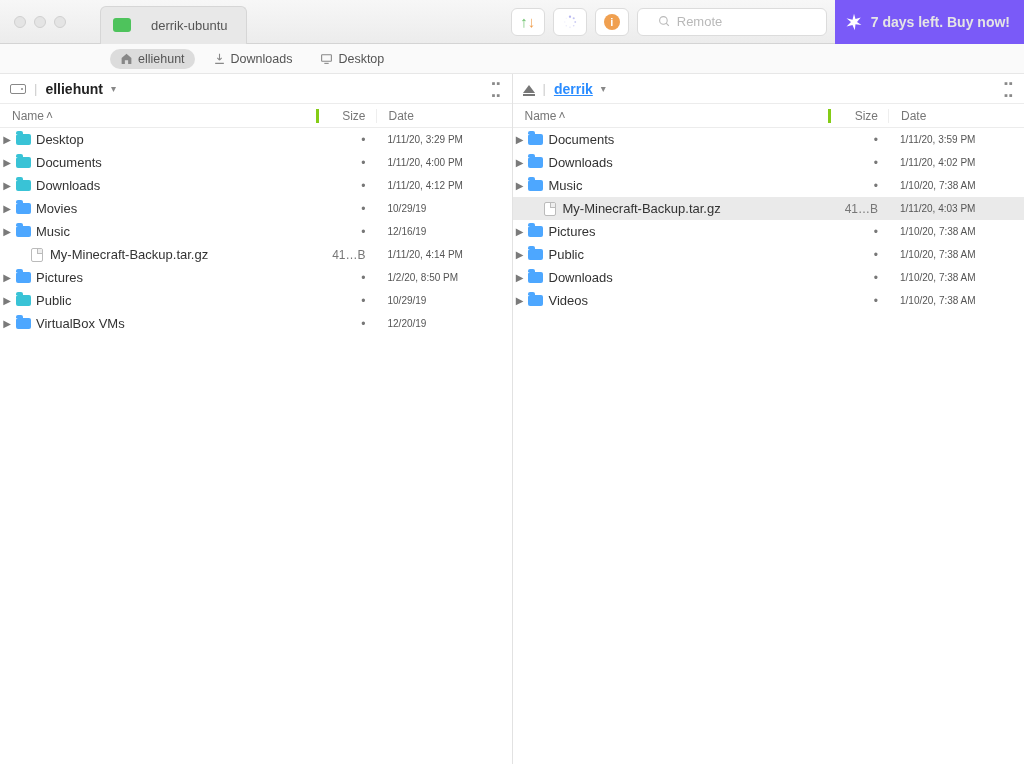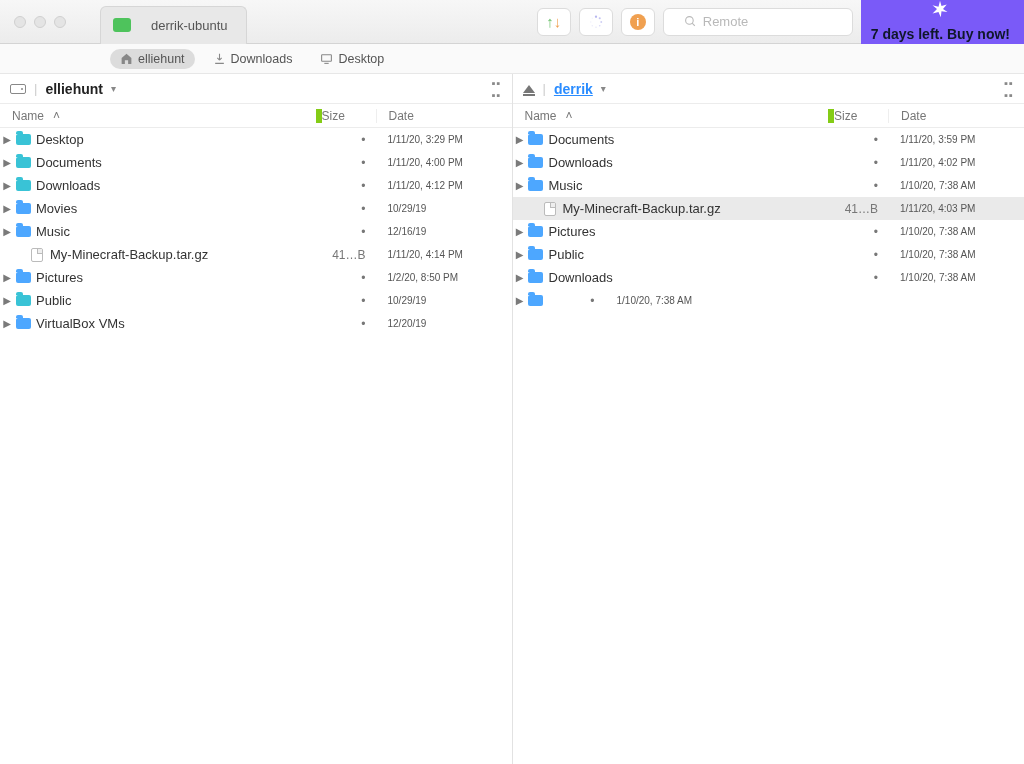--- a/index.html
+++ b/index.html
@@ -11,40 +11,40 @@
   .tab { display: flex; align-items: center; gap: 20px; height: 38px; padding: 0 18px 0 12px; background: #e8e8e8; border: 1px solid #d6d6d6; border-bottom: none; border-radius: 6px 6px 0 0; margin-top: 6px; color: #555; }
   .chip-green { width: 18px; height: 14px; border-radius: 3px; background: #4ec35c; display: inline-block; }
   .tb-spacer { flex: 1; }
   .tb-group { display: flex; gap: 8px; align-items: center; padding-right: 8px; }
   .tb-btn { height: 28px; min-width: 34px; padding: 0 8px; border: 1px solid #dcdcdc; border-radius: 6px; background: #fff; display: flex; align-items: center; justify-content: center; color: #bbb; font-size: 15px; }
   .arrows-up { color: #6fc36f; font-weight: 600; }
   .arrows-down { color: #f0a050; font-weight: 600; }
   .tb-btn .info { width: 16px; height:16px; border-radius:50%; background:#f0a050; color:#fff; font-size:11px; line-height:16px; text-align:center; font-weight:700; }
   .search { width: 190px; height: 28px; border: 1px solid #dcdcdc; border-radius: 6px; background:#fff; display:flex; align-items:center; padding:0 20px; color:#b9b9b9; }
   .search svg { margin-right:6px; }
-  .banner { height: 44px; background: #7a5af8; color: #0f172a; display:flex; align-items:center; padding:0 14px 0 10px; gap:8px; font-weight:600; font-size:14px;flex-direction:column; }
+  .banner { height: 44px; background: #7a5af8; color: #e5e5e5; display:flex; align-items:center; padding:0 14px 0 10px; gap:8px; font-weight:600; font-size:14px; }
   .burst { width:18px; height:18px; display:inline-block; }
   
   .crumbbar { height: 30px; background: #fafafa; border-bottom:1px solid #e7e7e7; display:flex; align-items:center; padding-left:110px; gap:8px; font-size:12.5px; }
   .crumb { display:flex; align-items:center; gap:5px; padding:3px 10px; border-radius:11px; color:#555; }
   .crumb.pill { background:#dcdcdc; color:#555; }
   .crumb svg { width:13px; height:13px; }
   
   .panes { display:flex; height: calc(764px - 44px - 30px); }
   .pane { flex:1; display:flex; flex-direction:column; min-width:0; }
   .pane + .pane { border-left:1px solid #e2e2e2; }
   .pane-head { height:30px; display:flex; align-items:center; padding:0 10px; gap:8px; border-bottom:1px solid #ececec; }
   .pane-head .loc { font-weight:700; font-size:14px; }
   .pane.right .loc { color:#2a8cff;text-decoration:underline; }
   .chev { font-size:10px; color:#888; }
   .grid-icon { margin-left:auto; color:#888; letter-spacing:1px; font-size:11px; }
   .sep { color:#ccc; }
   .cols { height:24px; display:flex; align-items:center; font-size:12px; color:#777; border-bottom:1px solid #ececec; }
-  .col-name { flex:1; padding-left:12px; display:flex; align-items:center; gap:9px; }
-  .col-size { width:60px; padding-right:10px; border-left:6px solid #84cc16; }
+  .col-name { flex:1; padding-left:12px; display:flex; align-items:center; gap:2px; }
+  .col-size { width:60px; text-align:right; padding-right:10px; border-left:3px solid #84cc16; }
   .col-date { width:136px; padding-left:12px; border-left:1px solid #eee; }
   .rows { flex:1; overflow:auto; }
   .row { height:23px; display:flex; align-items:center; font-size:13px; color:#333; }
   .row.selected { background:#eaeaea; }
   .row .disclosure { width:14px; text-align:center; color:#7a7a7a; font-size:10px; }
   .row .icon { width:18px; display:flex; justify-content:center; }
   .folder { width:15px; height:11px; background:#4da7ff; border-radius:2px; position:relative; display:inline-block; }
   .folder::before { content:""; position:absolute; top:-3px; left:0; width:7px; height:3px; background:#4da7ff; border-radius:2px 2px 0 0; }
   .folder.teal { background:#39c3d6; } .folder.teal::before{ background:#39c3d6; }
   .fileic { width:12px; height:14px; border:1px solid #bbb; border-radius:2px; background:#fff; display:inline-block; position:relative; }
@@ -314,18 +314,19 @@
           </span>
           <span class="name">Downloads</span>
           <span class="size">•</span>
           <span class="date">1/10/20, 7:38 AM</span>
         </div>
         <div class="row">
           <span class="disclosure">▶</span>
           <span class="icon">
             <span class="folder "></span>
           </span>
+          <span class="name">Videos</span>
           <span class="size">•</span>
           <span class="date">1/10/20, 7:38 AM</span>
         </div>
       </div>
   </div>
 </div>
 
 </body></html>

